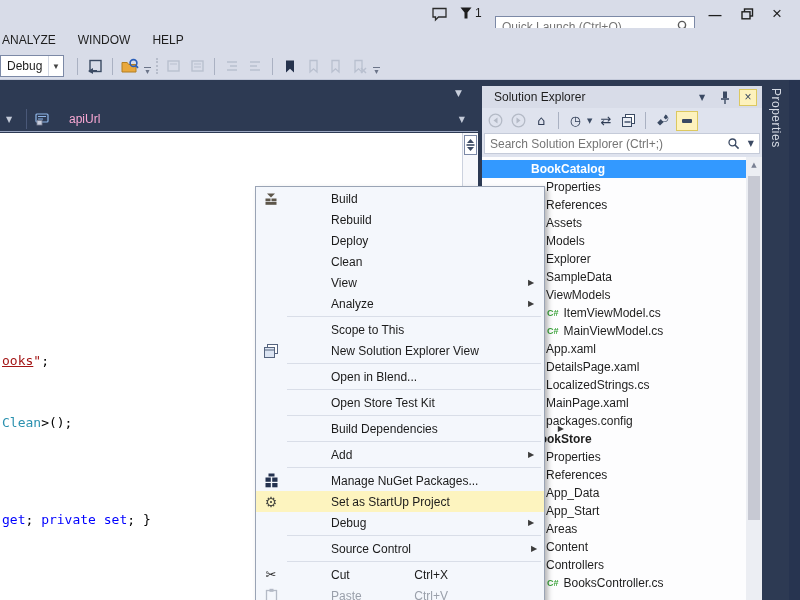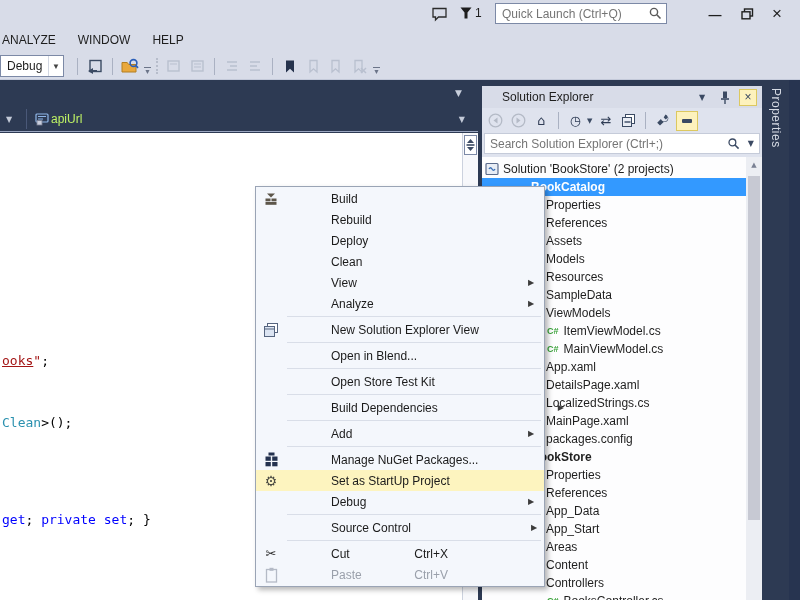--- a/index.html
+++ b/index.html
@@ -9,21 +9,21 @@
     font-family:"Liberation Sans", sans-serif;
     background:#2d3a53; color:#1e1e1e;
   }
   svg { display:block; }
 
   
   .titlebar { position:absolute; left:0; top:0; width:800px; height:28px; background:#d8dce8; }
   .fb-icon { position:absolute; left:431px; top:6px; }
   .notif { position:absolute; left:459px; top:6px; display:flex; align-items:center; }
   .notif-count { font-size:12px; color:#1e1e1e; margin-left:2px; }
-  .quicklaunch { position:absolute; left:495px; top:3px; width:172px; height:21px; }
+  .quicklaunch { position:absolute; left:495px; top:16px; width:200px; height:21px; }
   .quicklaunch input {
     width:100%; height:100%; border:1px solid #7c89a6; background:#fff;
     font-family:"Liberation Sans",sans-serif; font-size:12px; color:#444;
     padding:0 24px 0 6px; outline:none;
   }
   .ql-mag { position:absolute; right:5px; top:3px; }
   .winbtn { position:absolute; top:3px; width:26px; height:22px; display:flex; align-items:center; justify-content:center; color:#1e1e1e; }
   .btn-min { left:702px; font-size:13px; font-weight:bold; }
   .btn-restore { left:734px; }
   .btn-close { left:764px; font-size:17px; }
@@ -46,39 +46,39 @@
   .tb-ovf .chv { font-size:7px; color:#6b7488; line-height:5px; }
   .tb-grip { width:4px; height:16px; border-left:2px dotted #b7bdcb; }
   .glyph { font-family:"DejaVu Sans",sans-serif; }
 
   
   .tabstrip-arrow { position:absolute; left:455px; top:88px; font-size:9px; color:#c8cfdc; }
   .navbar { position:absolute; left:0; top:107px; width:478px; height:25px; background:#2d3a53; border-bottom:1px solid #9aa6c0; }
   .nav-combo1 { position:absolute; left:0; top:2px; width:27px; height:20px; border-right:1px solid #4a5878; display:flex; align-items:center; }
   .nav-combo1 .chv { font-size:8px; color:#c3cad8; margin-left:6px; }
   .nav-combo2 { position:absolute; left:31px; top:2px; width:440px; height:20px; display:flex; align-items:center; }
-  .nav-combo2 .member { font-size:12px; color:#bef264; margin-left:2px; }
+  .nav-combo2 .member { font-size:12px; color:#f9a8d4; margin-left:20px; }
   .nav-combo2 .chv { position:absolute; right:6px; font-size:8px; color:#c3cad8; }
   .editor { position:absolute; left:0; top:133px; width:462px; height:467px; background:#fff; }
   .code-line { position:absolute; left:2px; font-family:"DejaVu Sans Mono",monospace; font-size:13px; }
   .code-line span { white-space:pre; }
   .c-str { color:#a31515; }
   .c-str-u { color:#a31515; text-decoration:underline; }
   .c-kw { color:#0000ff; }
   .c-type { color:#2b91af; }
   .c-pl { color:#000; }
   .l1 { top:220px; }
   .l2 { top:282px; }
   .l3 { top:379px; }
   .ed-vscroll { position:absolute; left:462px; top:133px; width:16px; height:467px; background:#f7f8fb; border-left:1px solid #ccd2de; }
   .split-grip { position:absolute; left:1px; top:2px; width:13px; height:20px; background:#fff; border:1px solid #7c89a6; display:flex; align-items:center; justify-content:center; }
 
   
   .se-panel { position:absolute; left:482px; top:86px; width:280px; height:514px; background:#dfe3ee; }
-  .se-title { height:22px; background:#d8dce8; display:flex; align-items:center; font-size:12px; padding-left:20px; }
+  .se-title { height:22px; background:#d8dce8; display:flex; align-items:center; font-size:12px; padding-left:12px; }
   .se-title-icons { margin-left:auto; display:flex; align-items:center; gap:5px; padding-right:5px; }
   .se-tbtn { width:18px; height:17px; display:flex; align-items:center; justify-content:center; color:#3b4a63; }
   .se-tbtn.chv { font-size:8px; }
   .se-tbtn.close { background:#fdf2bd; border:1px solid #dcc860; font-size:12px; }
   .se-toolbar { height:25px; display:flex; align-items:center; padding-left:4px; gap:4px; }
   .se-ico { width:19px; height:19px; display:flex; align-items:center; justify-content:center; font-size:13px; color:#2f3c55; }
   .se-ico.dis { color:#b4bac6; }
   .se-ico.toggled { background:#fdf2bd; border:1px solid #dcc860; width:22px; height:20px; }
   .toggle-bar { width:10px; height:4px; background:#3b4a63; border-radius:1px; }
   .mini-chv { font-size:7px; color:#3b4a63; margin-left:-2px; }
@@ -340,46 +340,37 @@
     <input type="text" placeholder="Search Solution Explorer (Ctrl+;)" style="">
     <span class="mag">
       <svg width="13" height="13" viewBox="0 0 13 13">
           <circle cx="5.4" cy="5.4" r="3.4" fill="none" stroke="#3b4a63" stroke-width="1.3"></circle>
           <line x1="8" y1="8" x2="11.6" y2="11.6" stroke="#3b4a63" stroke-width="1.5"></line>
         </svg>
     </span>
     <span class="chv glyph">▼</span>
   </div>
   <div class="se-tree">
-    <div class="tr-row ind-sol">
-      <span class="sol-ico">
-        <svg width="14" height="14" viewBox="0 0 14 14">
-            <rect x="1" y="1.5" width="12" height="11" rx="1" fill="#e8edf5" stroke="#5a6b8c" stroke-width="1.2"></rect>
-            <path d="M4 7 q1.5-2.5 3 0 q1.5 2.5 3 0" fill="none" stroke="#3b6fb5" stroke-width="1.4"></path>
-          </svg>
-      </span>
-      <span>Solution 'BookStore' (2 projects)</span>
-    </div>
     <div class="tr-row ind-proj sel">
         <span>BookCatalog</span>
       </div>
     <div class="tr-row ind-child">
         <span>Properties</span>
       </div>
     <div class="tr-row ind-child">
         <span>References</span>
       </div>
     <div class="tr-row ind-child">
         <span>Assets</span>
       </div>
     <div class="tr-row ind-child">
         <span>Models</span>
       </div>
     <div class="tr-row ind-child">
-        <span>Resources</span>
+        <span>Explorer</span>
       </div>
     <div class="tr-row ind-child">
         <span>SampleData</span>
       </div>
     <div class="tr-row ind-child">
         <span>ViewModels</span>
       </div>
     <div class="tr-row ind-file">
         <span class="cs-ico">C#</span>
         <span>ItemViewModel.cs</span>
@@ -481,20 +472,26 @@
       <span class="mis"></span>
       <span class="mia glyph">▶</span>
     </div>
   <div class="mi">
       <span class="mic"></span>
       <span class="mil">Analyze</span>
       <span class="mis"></span>
       <span class="mia glyph">▶</span>
     </div>
   <div class="csep"></div>
+  <div class="mi">
+      <span class="mic"></span>
+      <span class="mil">Scope to This</span>
+      <span class="mis"></span>
+      <span class="mia"></span>
+    </div>
   <div class="mi">
     <span class="mic">
       <svg width="16" height="16" viewBox="0 0 16 16">
           <rect x="4.5" y="1.5" width="10" height="9" fill="#fff" stroke="#55647f"></rect>
           <rect x="1.5" y="4.5" width="10" height="10" fill="#dbe4f2" stroke="#55647f"></rect>
           <line x1="1.5" y1="7" x2="11.5" y2="7" stroke="#55647f"></line>
         </svg>
     </span>
     <span class="mil">New Solution Explorer View</span>
       <span class="mis"></span>

